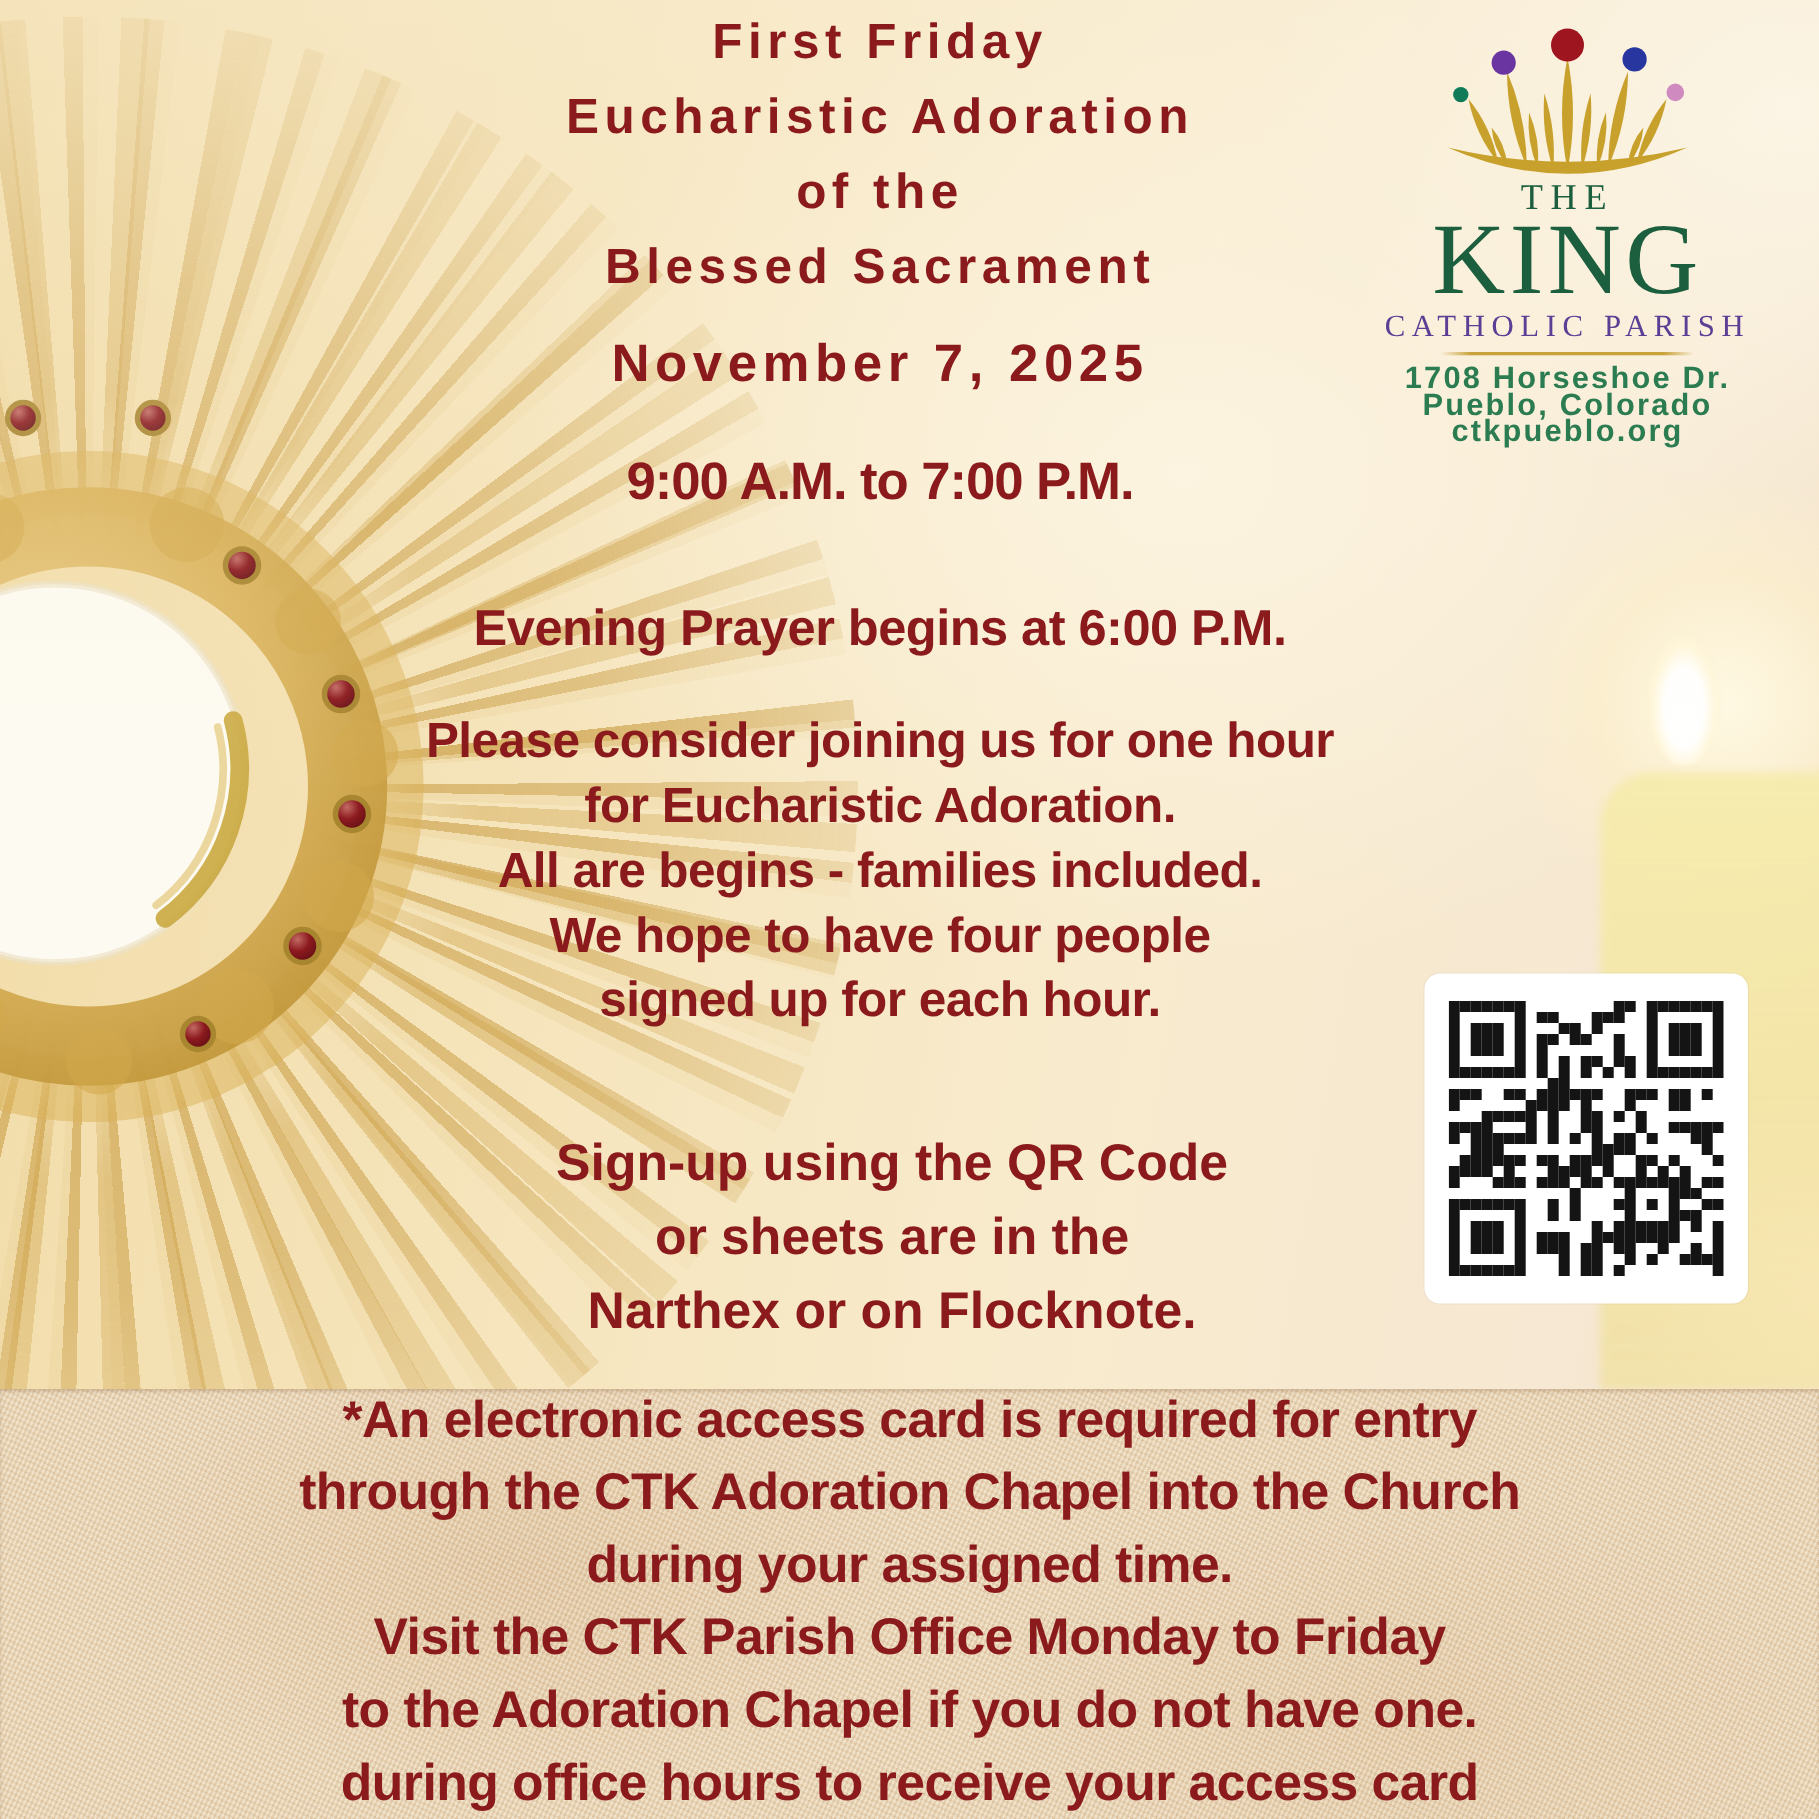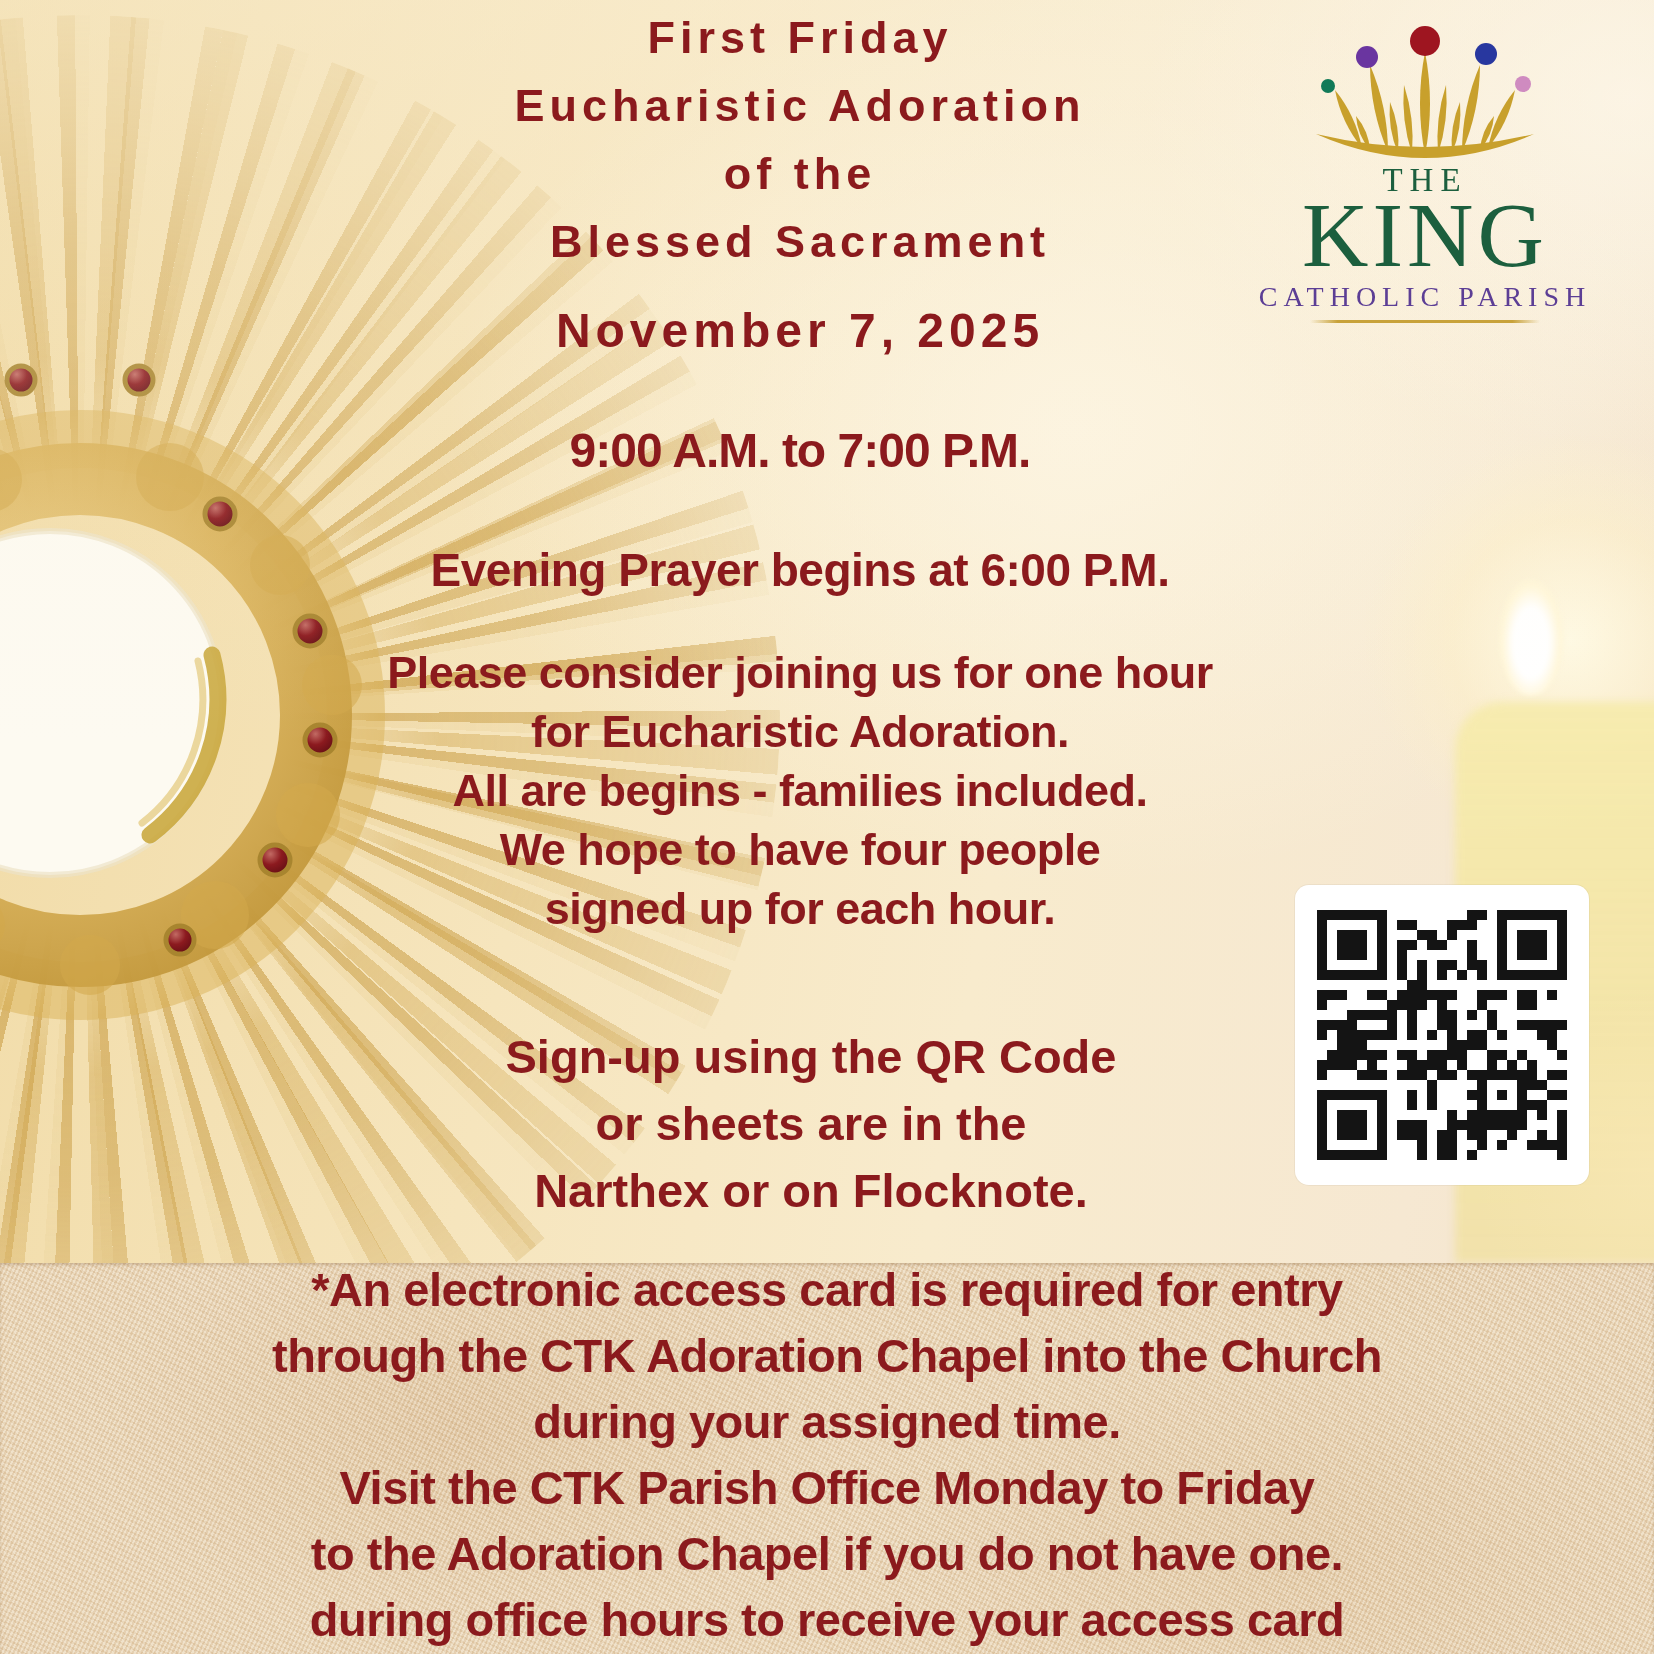--- a/index.html
+++ b/index.html
@@ -39,21 +39,21 @@
     filter:blur(4px);}
   .candle-glow2{left:1470px;top:980px;width:380px;height:380px;border-radius:50%;
     background:radial-gradient(circle,rgba(250,233,183,.6) 0%,rgba(250,233,183,0) 70%);}
   .wash{inset:0;background:linear-gradient(180deg,rgba(251,242,221,.38) 0%,rgba(251,242,221,.12) 26%,rgba(251,242,221,0) 45%);}
   
   .red{color:#8b1a1d;font-weight:700;}
   .center{text-align:center;}
   .col{left:0;width:1600px;}
   .title-block{top:4px;font-size:45px;line-height:68px;letter-spacing:5px;}
   .date-line{top:301px;font-size:48px;line-height:60px;letter-spacing:5px;}
-  .time-line{top:420px;font-size:48px;line-height:62px;letter-spacing:-1px;}
+  .time-line{top:408px;font-size:48px;line-height:62px;letter-spacing:-1px;}
   .evening-line{top:540px;font-size:46px;line-height:60px;letter-spacing:-0.5px;}
   .invite-block{top:643px;font-size:45px;line-height:59px;letter-spacing:-0.5px;}
   .signup-block{top:1023px;left:0;width:1622px;font-size:47px;line-height:67px;}
   
   .logo{left:1225px;top:10px;width:400px;text-align:center;}
   .crown{display:block;margin:0 auto;}
   .logo-christ{font-family:"Liberation Serif","DejaVu Serif",serif;color:#1c5f3e;font-size:74px;line-height:66px;letter-spacing:2px;}
   .logo-the{font-family:"Liberation Serif","DejaVu Serif",serif;color:#1c5f3e;font-size:33px;line-height:30px;letter-spacing:7px;}
   .logo-king{font-family:"Liberation Serif","DejaVu Serif",serif;color:#1c5f3e;font-size:92px;line-height:80px;letter-spacing:4px;}
   .logo-parish{font-family:"Liberation Serif","DejaVu Serif",serif;color:#5c3e95;font-size:28px;line-height:36px;letter-spacing:6px;margin-top:4px;}
@@ -170,20 +170,25 @@
         <circle cx="38" cy="76" r="7" fill="#117a58"></circle>
         <circle cx="77" cy="47" r="11" fill="#6a35a0"></circle>
         <circle cx="135" cy="31" r="15" fill="#9e1520"></circle>
         <circle cx="196" cy="44" r="11" fill="#28379f"></circle>
         <circle cx="233" cy="74" r="8" fill="#cf8bc0"></circle>
       </svg>
     <div class="logo-the">THE</div>
     <div class="logo-king">KING</div>
     <div class="logo-parish">CATHOLIC PARISH</div>
     <div class="logo-rule"></div>
+    <div class="logo-address">
+      <div>1708 Horseshoe Dr.</div>
+      <div>Pueblo, Colorado</div>
+      <div>ctkpueblo.org</div>
+    </div>
   </div>
 
   <div class="abs qr-box">
     <svg id="qr-svg" width="250" height="250" viewBox="0 0 250 250">
         <rect x="0" y="0" width="10" height="10" fill="#141414"></rect>
         <rect x="10" y="0" width="10" height="10" fill="#141414"></rect>
         <rect x="20" y="0" width="10" height="10" fill="#141414"></rect>
         <rect x="30" y="0" width="10" height="10" fill="#141414"></rect>
         <rect x="40" y="0" width="10" height="10" fill="#141414"></rect>
         <rect x="50" y="0" width="10" height="10" fill="#141414"></rect>

